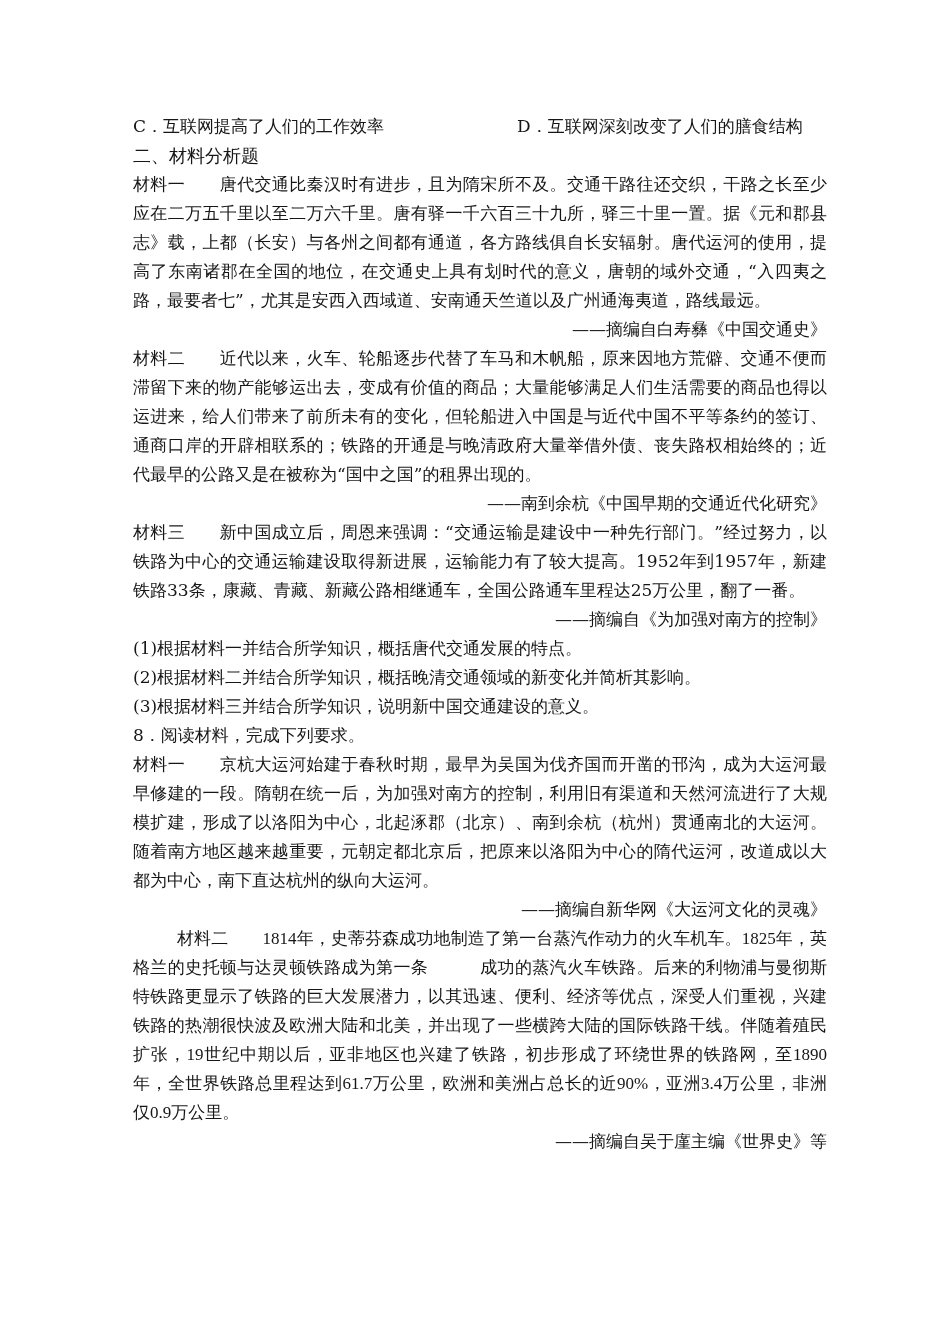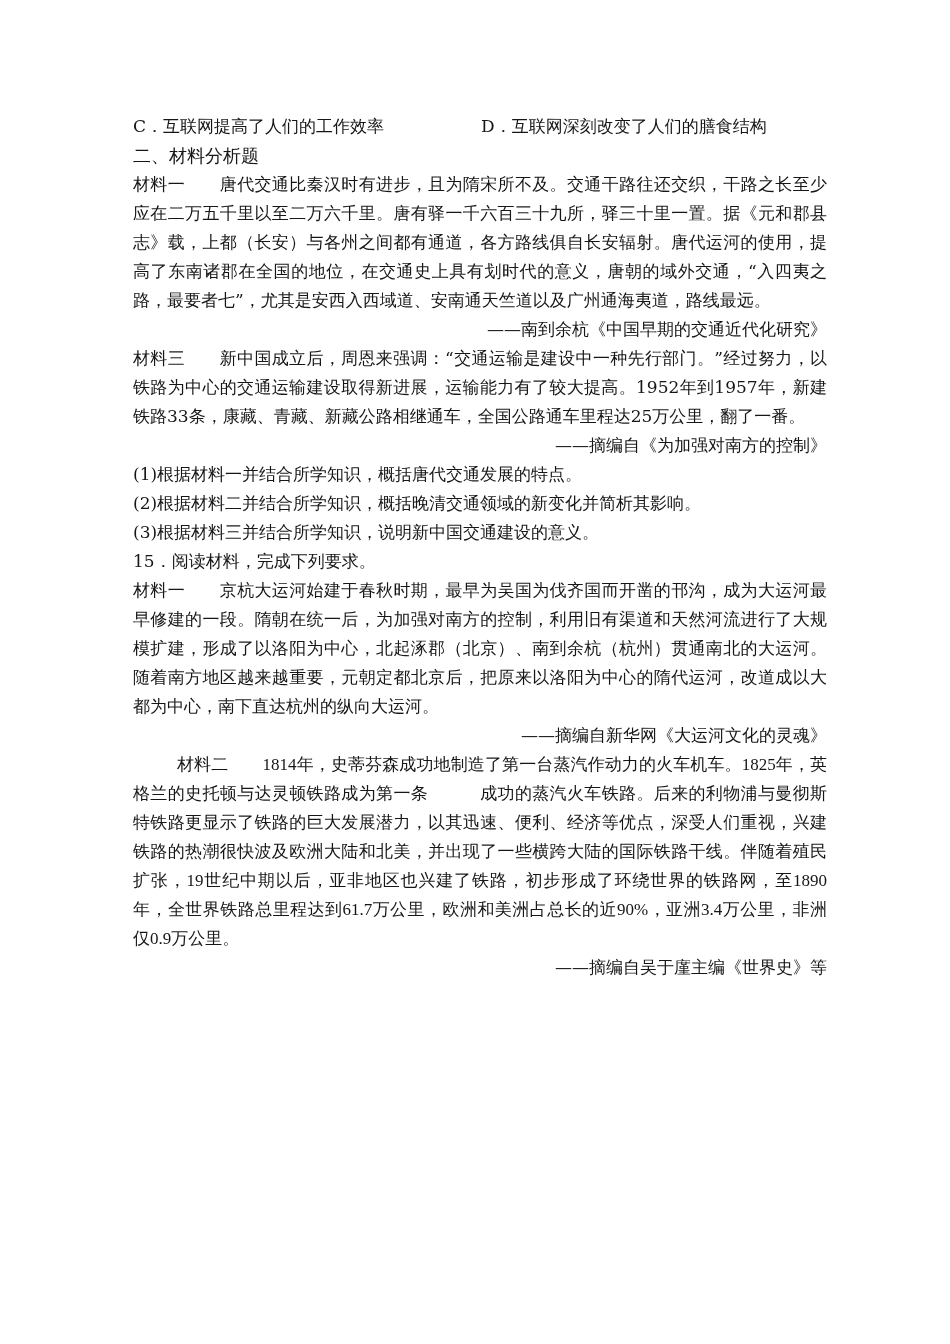--- a/index.html
+++ b/index.html
@@ -24,21 +24,21 @@
     top: 112px;
     width: 694px;
     font-size: 17px;
     line-height: 29px;
   }
   .options-row {
     display: flex;
     white-space: nowrap;
   }
   .opt-c { width: 348px; flex: none; }
-  .opt-d { flex: none; }
+  .opt-d { flex: none; margin-left: 36px; }
   .section-heading {
     font-size: 18px;
     font-weight: normal;
     line-height: 29px;
   }
   .stem, .material, .subq {
     text-align: justify;
   }
   .attr {
     text-align: right;
@@ -56,31 +56,33 @@
 
     <div class="options-row">
       <span class="opt-c">C．互联网提高了人们的工作效率</span>
       <span class="opt-d">D．互联网深刻改变了人们的膳食结构</span>
     </div>
 
     <div class="section-heading">二、材料分析题</div>
 
 
     <p class="material">材料一　　唐代交通比秦汉时有进步，且为隋宋所不及。交通干路往还交织，干路之长至少应在二万五千里以至二万六千里。唐有驿一千六百三十九所，驿三十里一置。据《元和郡县志》载，上都（长安）与各州之间都有通道，各方路线俱自长安辐射。唐代运河的使用，提高了东南诸郡在全国的地位，在交通史上具有划时代的意义，唐朝的域外交通，“入四夷之路，最要者七”，尤其是安西入西域道、安南通天竺道以及广州通海夷道，路线最远。</p>
+    <p class="attr">——摘编自白寿彝《中国交通史》</p>
 
+    <p class="material">材料二　　近代以来，火车、轮船逐步代替了车马和木帆船，原来因地方荒僻、交通不便而滞留下来的物产能够运出去，变成有价值的商品；大量能够满足人们生活需要的商品也得以运进来，给人们带来了前所未有的变化，但轮船进入中国是与近代中国不平等条约的签订、通商口岸的开辟相联系的；铁路的开通是与晚清政府大量举借外债、丧失路权相始终的；近代最早的公路又是在被称为“国中之国”的租界出现的。</p>
     <p class="attr">——南到余杭《中国早期的交通近代化研究》</p>
 
     <p class="material">材料三　　新中国成立后，周恩来强调：“交通运输是建设中一种先行部门。”经过努力，以铁路为中心的交通运输建设取得新进展，运输能力有了较大提高。1952年到1957年，新建铁路33条，康藏、青藏、新藏公路相继通车，全国公路通车里程达25万公里，翻了一番。</p>
     <p class="attr">——摘编自《为加强对南方的控制》</p>
 
     <p class="subq">(1)根据材料一并结合所学知识，概括唐代交通发展的特点。</p>
     <p class="subq">(2)根据材料二并结合所学知识，概括晚清交通领域的新变化并简析其影响。</p>
     <p class="subq">(3)根据材料三并结合所学知识，说明新中国交通建设的意义。</p>
 
-    <p class="stem">15．阅读材料，完成下列要求。</p>
+    <p class="stem">8．阅读材料，完成下列要求。</p>
 
     <p class="material">材料一　　京杭大运河始建于春秋时期，最早为吴国为伐齐国而开凿的邗沟，成为大运河最早修建的一段。隋朝在统一后，为加强对南方的控制，利用旧有渠道和天然河流进行了大规模扩建，形成了以洛阳为中心，北起涿郡（北京）、南到余杭（杭州）贯通南北的大运河。随着南方地区越来越重要，元朝定都北京后，把原来以洛阳为中心的隋代运河，改道成以大都为中心，南下直达杭州的纵向大运河。</p>
     <p class="attr">——摘编自新华网《大运河文化的灵魂》</p>
 
     <p class="material indent-first">材料二　　1814年，史蒂芬森成功地制造了第一台蒸汽作动力的火车机车。1825年，英格兰的史托顿与达灵顿铁路成为第一条　　　成功的蒸汽火车铁路。后来的利物浦与曼彻斯特铁路更显示了铁路的巨大发展潜力，以其迅速、便利、经济等优点，深受人们重视，兴建铁路的热潮很快波及欧洲大陆和北美，并出现了一些横跨大陆的国际铁路干线。伴随着殖民扩张，19世纪中期以后，亚非地区也兴建了铁路，初步形成了环绕世界的铁路网，至1890年，全世界铁路总里程达到61.7万公里，欧洲和美洲占总长的近90%，亚洲3.4万公里，非洲仅0.9万公里。</p>
     <p class="attr">——摘编自吴于廑主编《世界史》等</p>
 
   </div>
 </div>
 

